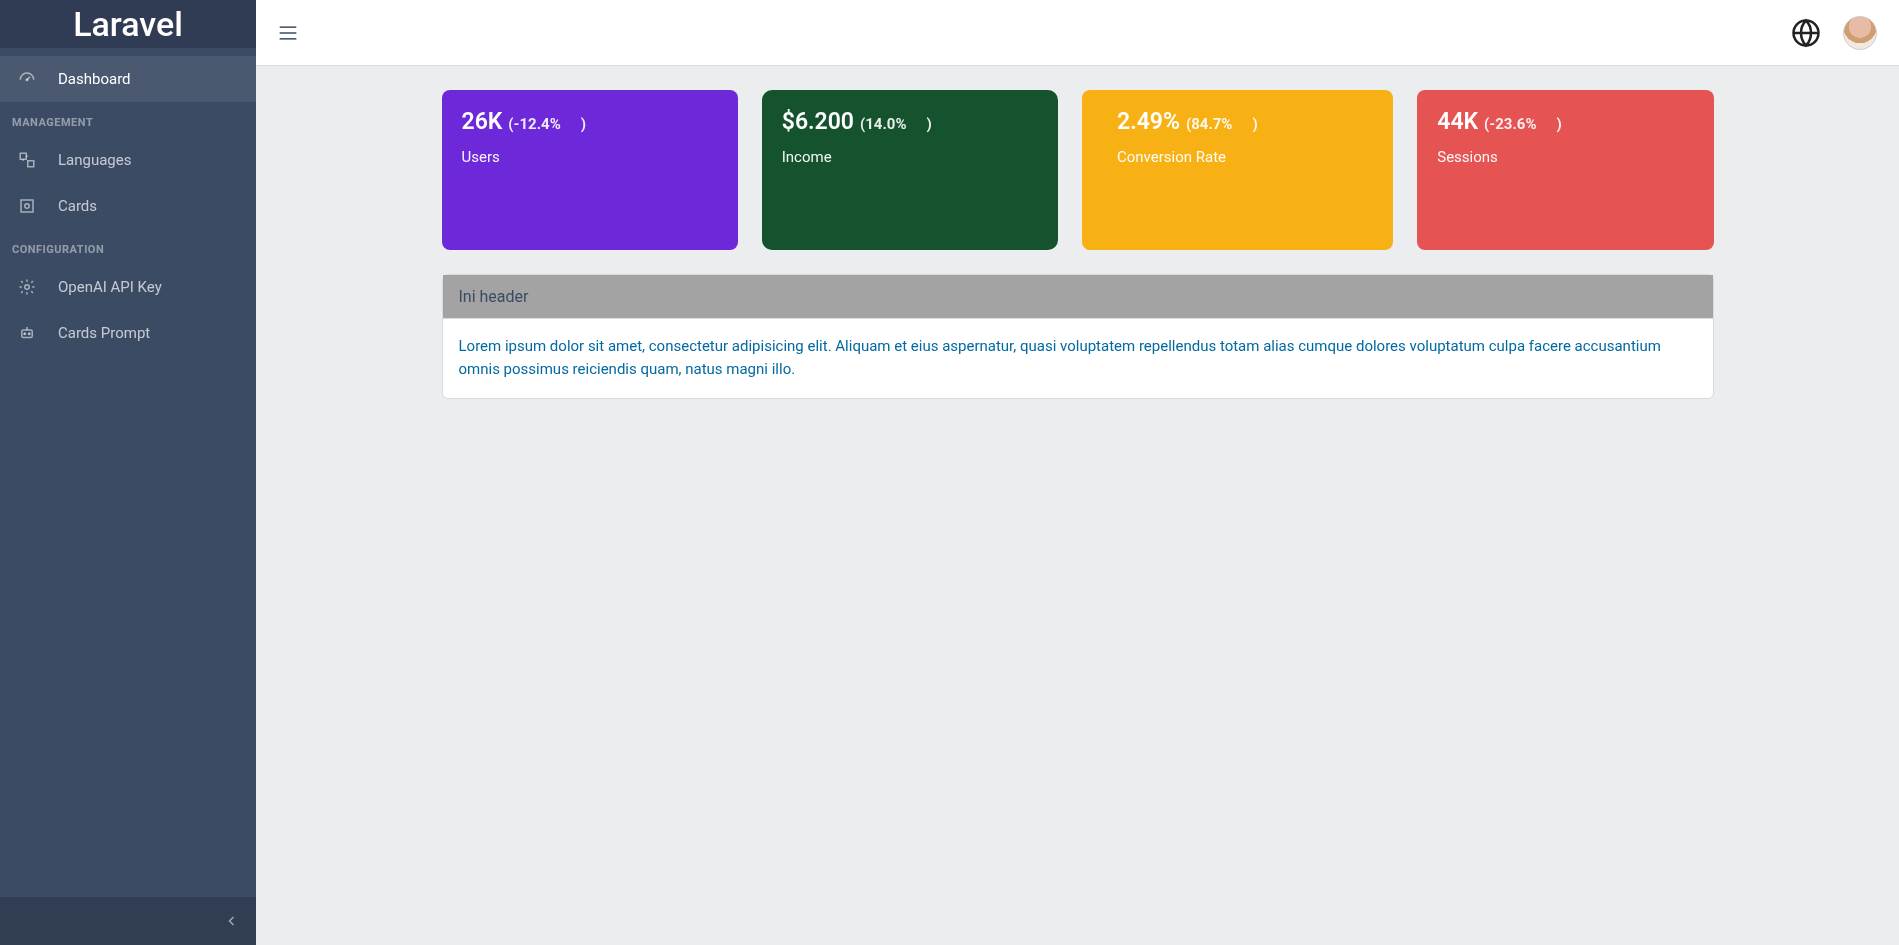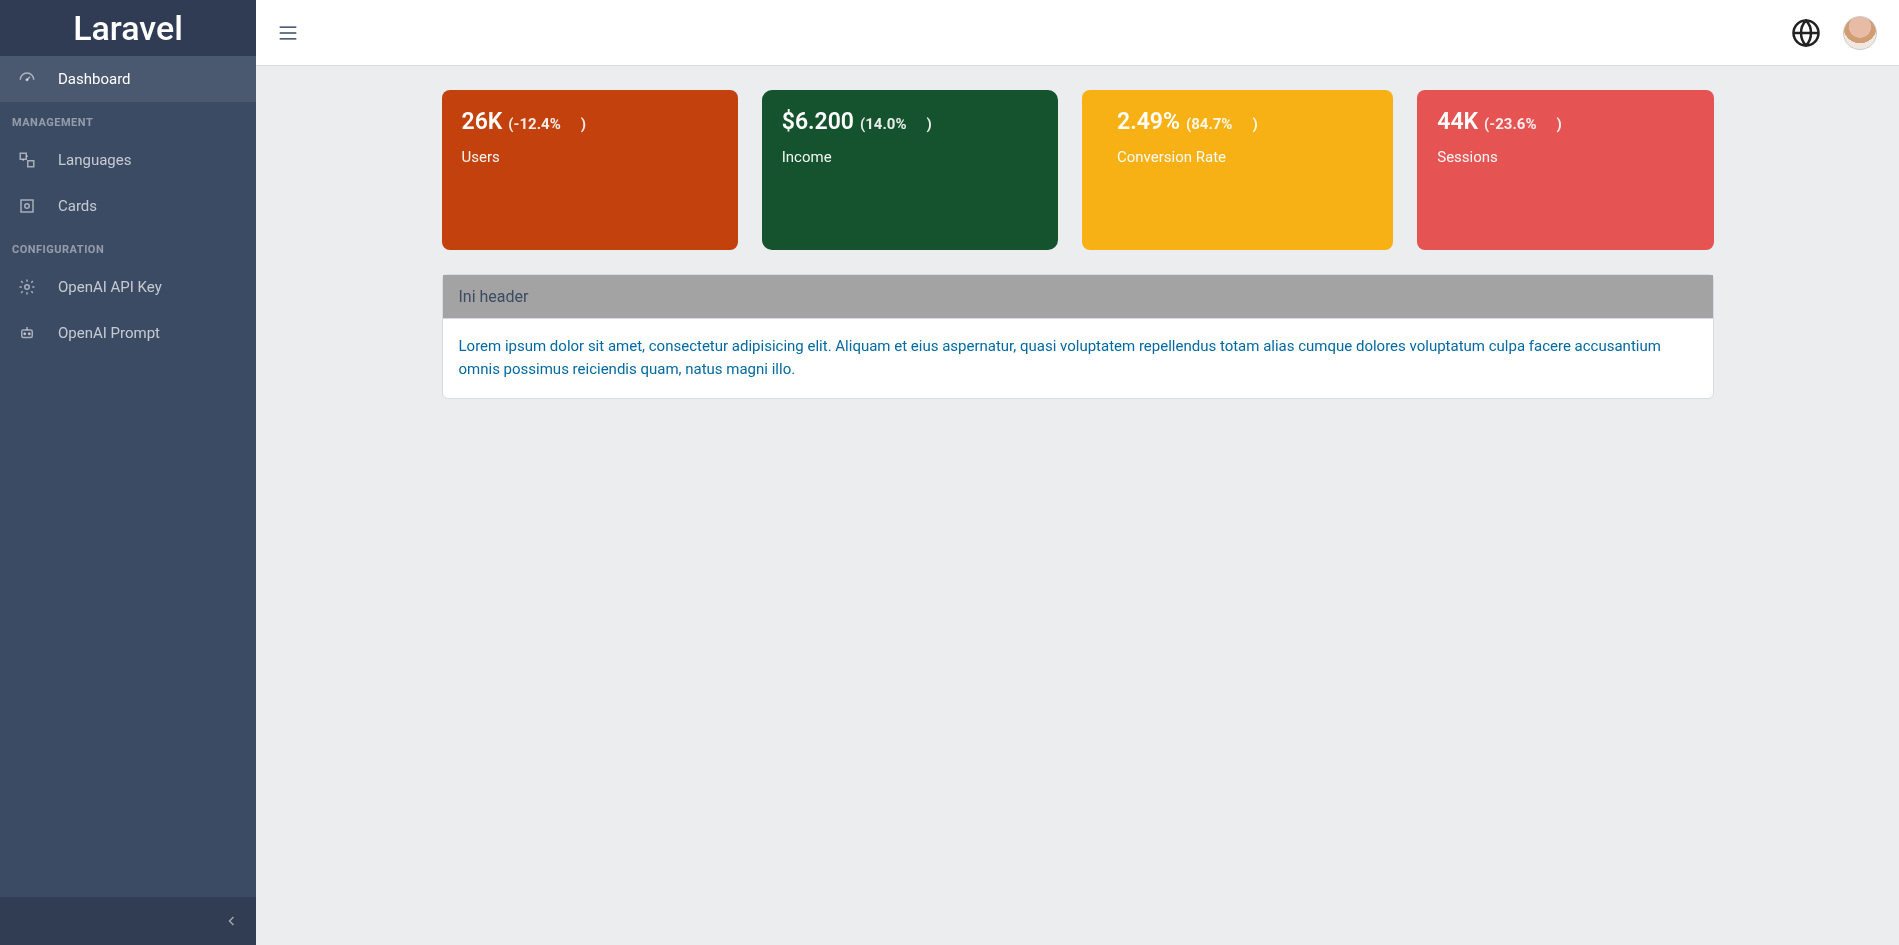--- a/index.html
+++ b/index.html
@@ -9,34 +9,34 @@
     
     .sidebar {
       width: 256px;
       background: #3c4b64;
       color: #fff;
       display: flex;
       flex-direction: column;
       position: relative;
     }
     .sidebar-brand {
-      height: 56px;
+      height: 48px;
       display: flex;
       align-items: center;
       justify-content: center;
       font-size: 34px;
       font-weight: 500;
       color: #fff;
       background: #303c54;
       flex-shrink: 0;
     }
     .sidebar-nav {
       flex: 1;
       overflow-y: auto;
-      padding-top: 0;
+      padding-top: 8px;
     }
     .nav-item {
       display: flex;
       align-items: center;
       padding: 14px 18px;
       color: rgba(255,255,255,0.7);
       text-decoration: none;
       font-size: 15px;
       cursor: pointer;
     }
@@ -100,21 +100,21 @@
       padding: 18px 20px 22px 20px;
       min-height: 160px;
       position: relative;
     }
     .widget .value-line { display: flex; align-items: baseline; gap: 6px; flex-wrap: wrap; }
     .widget .value { font-size: 23px; font-weight: 600; }
     .widget .delta { font-size: 15px; opacity: 0.95; font-weight: 700; }
     .widget .delta .paren { opacity:0.95 }
     .widget .delta-gap { display:inline-block; width: 20px; }
     .widget .label { font-size: 15px; margin-top: 13px; opacity:0.95; }
-    .w-blue   { background: #c2410c; }
+    .w-blue   { background: #6d28d9; }
     .w-sky    { background: #14532d; border-radius: 10px; }
     .w-yellow { background: #f8b115; padding-left: 35px; }
     .w-red    { background: #e55353; }
 
     .card {
       background: #fff;
       border: 1px solid #d8dbe0;
       border-radius: 6px;
     }
     .card-header {
@@ -188,21 +188,21 @@
 
     <a class="nav-item">
       <span class="icon">
         <svg width="18" height="18" viewBox="0 0 24 24" fill="none" stroke="currentColor" stroke-width="2">
           <rect x="5" y="8" width="14" height="10" rx="2"></rect>
             <circle cx="9" cy="13" r="1" fill="currentColor"></circle>
             <circle cx="15" cy="13" r="1" fill="currentColor"></circle>
             <path d="M12 4v4"></path>
         </svg>
       </span>
-      <span>OpenAI Prompt</span>
+      <span>Cards Prompt</span>
     </a>
   </nav>
 
   <div class="sidebar-toggler">
     <svg width="12" height="12" viewBox="0 0 24 24" fill="none" stroke="currentColor" stroke-width="3">
       <polyline points="15 4 7 12 15 20"></polyline>
     </svg>
   </div>
 </aside>
 

